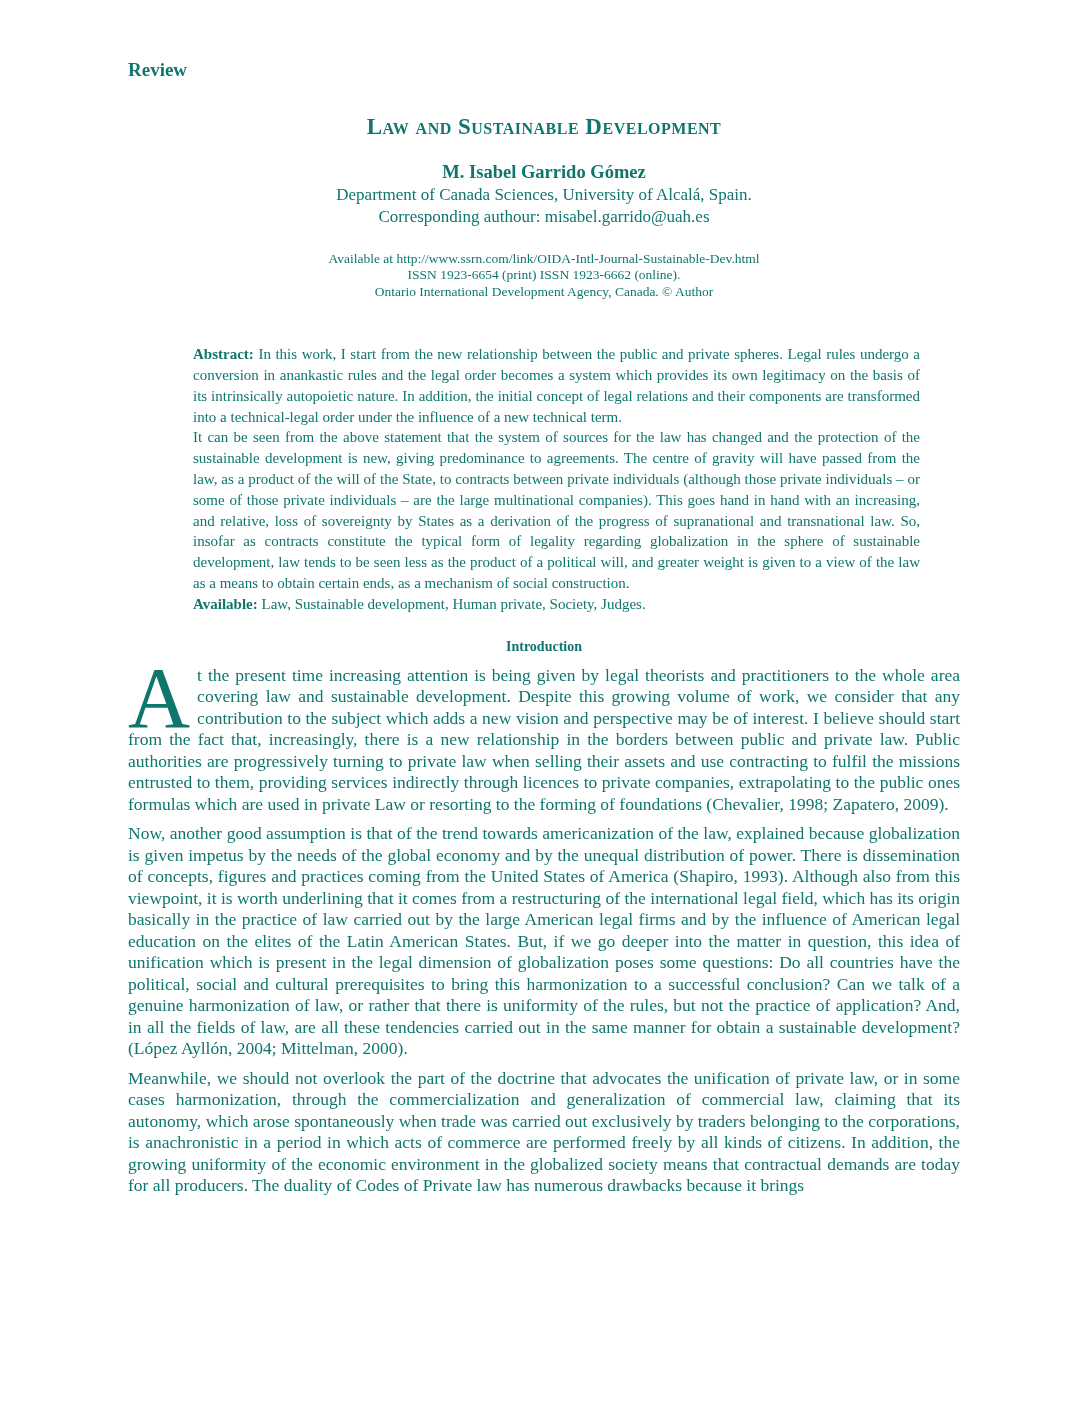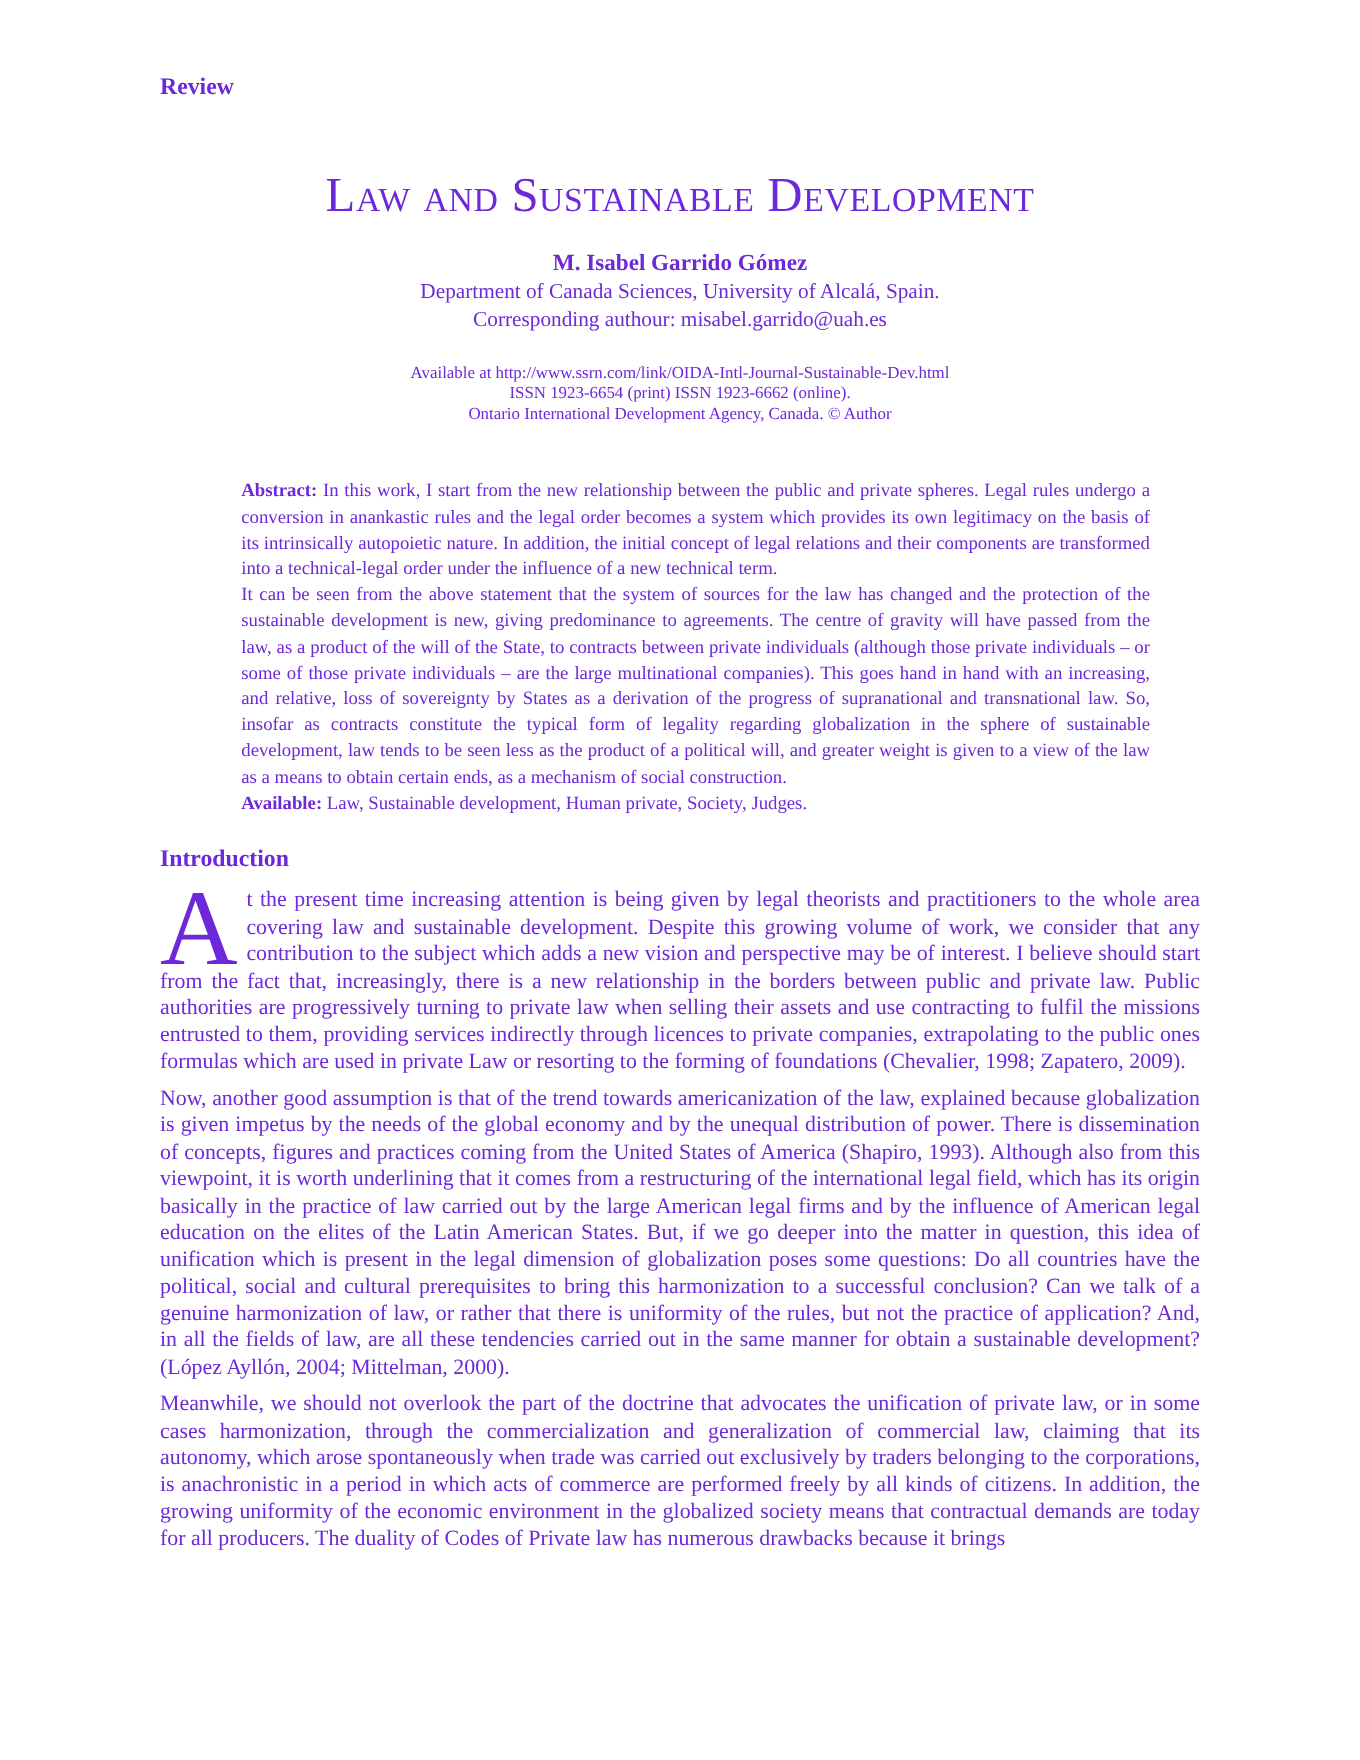--- a/index.html
+++ b/index.html
@@ -6,36 +6,36 @@
     margin: 0;
     padding: 0;
     background: #ffffff;
   }
   .page {
     position: relative;
     width: 1088px;
     height: 1408px;
     margin: 0 auto;
     background: #ffffff;
-    color: #6d28d9;
+    color: #0f766e;
     font-family: "Liberation Serif", "DejaVu Serif", serif;
     overflow: hidden;
     box-sizing: border-box;
     padding: 60px 128px 0 128px;
   }
   .review-label {
     font-size: 19px;
     font-weight: bold;
     line-height: 1.1;
   }
   .paper-title {
-    margin-top: 56px;
+    margin-top: 34px;
     text-align: center;
-    font-size: 39px;
-    font-weight: normal;
+    font-size: 23px;
+    font-weight: bold;
     font-variant: small-caps;
     letter-spacing: 0.5px;
     line-height: 1.05;
   }
   .author-block {
     margin-top: 22px;
     text-align: center;
   }
   .author-name {
     font-size: 18.5px;
@@ -59,22 +59,22 @@
     font-size: 15px;
     line-height: 20.8px;
     text-align: justify;
   }
   .abstract-section p {
     margin: 0;
     padding: 0;
   }
   .intro-heading {
     margin-top: 24px;
-    text-align: left;
-    font-size: 19px;
+    text-align: center;
+    font-size: 14px;
     font-weight: bold;
   }
   .body-text {
     font-size: 17.5px;
     line-height: 21.5px;
     text-align: justify;
   }
   .body-text p {
     margin: 0;
     padding: 0;

